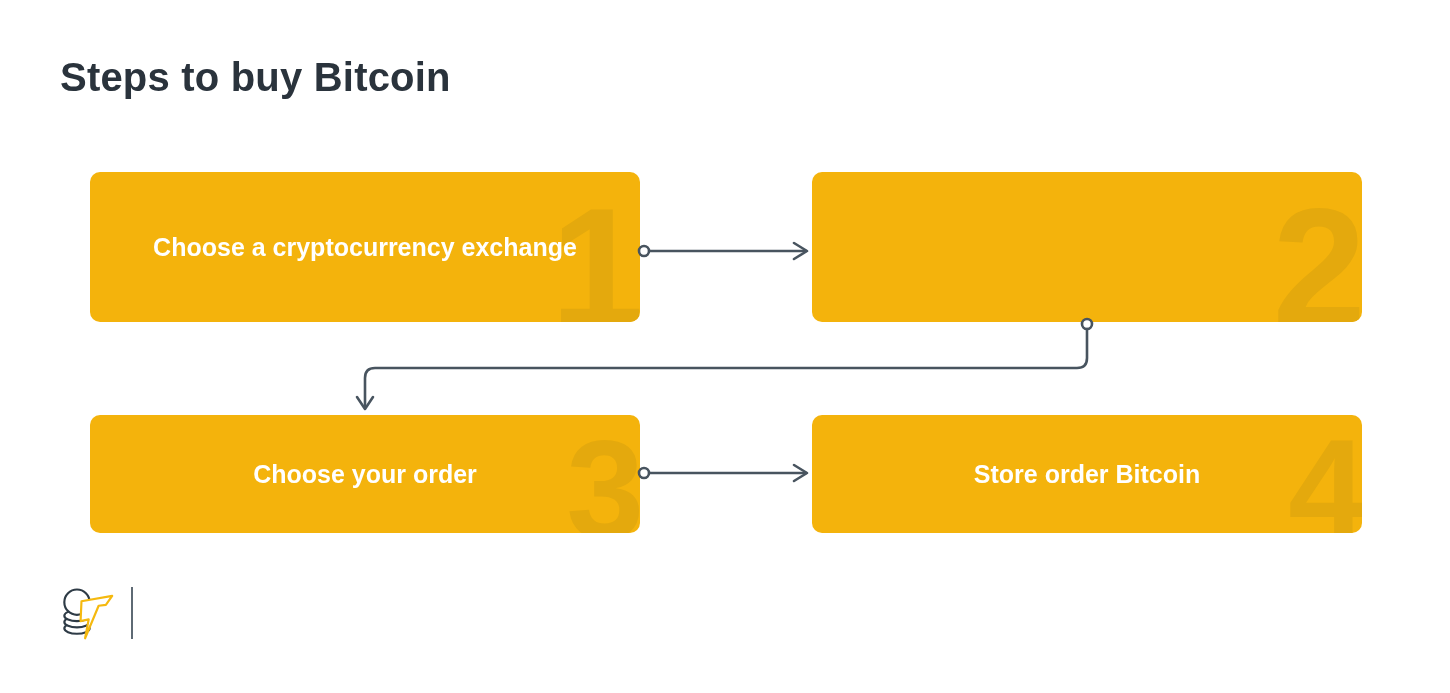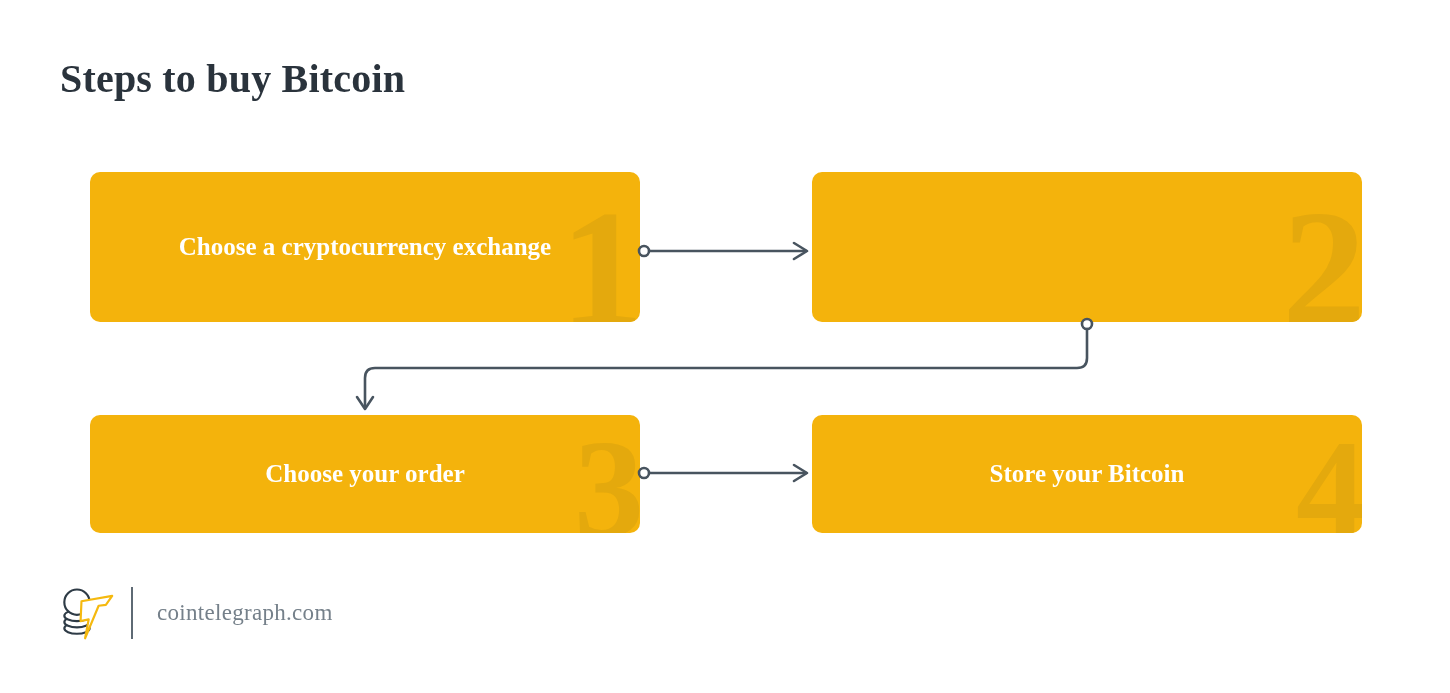--- a/index.html
+++ b/index.html
@@ -16,21 +16,20 @@
   }
   *{margin:0;padding:0;box-sizing:border-box;}
   html,body{background:var(--background);}
   body{font-family:"Liberation Sans", sans-serif;}
   .page{
     position:relative;
     width:1450px;
     height:693px;
     background:var(--background);
     overflow:hidden;
-    font-family:Liberation Serif, serif;
   }
   .page-title{
     position:absolute;
     left:60px;
     top:55px;
     font-size:40px;
     font-weight:bold;
     letter-spacing:0.2px;
     color:var(--title-color);
   }
@@ -129,21 +128,21 @@
     <span class="step-number">2</span>
   </div>
 
   <div class="step-card step-3">
     <span class="step-number">3</span>
     <span class="step-label">Choose your order</span>
   </div>
 
   <div class="step-card step-4">
     <span class="step-number">4</span>
-    <span class="step-label">Store your Bitcoin</span>
+    <span class="step-label">Store order Bitcoin</span>
   </div>
 
   <svg class="connector-layer" viewBox="0 0 1450 693" xmlns="http://www.w3.org/2000/svg">
 
     <g>
       <circle cx="644" cy="251" r="5"></circle>
       <line x1="650" y1="251" x2="806" y2="251"></line>
       <path d="M794 243 L807 251 L794 259"></path>
     </g>
 
@@ -166,16 +165,15 @@
       <g stroke="#2E3B46" stroke-width="2.4" fill="#ffffff">
         <ellipse cx="22" cy="48" rx="14" ry="6"></ellipse>
         <ellipse cx="22" cy="41" rx="14" ry="6"></ellipse>
         <ellipse cx="22" cy="34" rx="14" ry="6"></ellipse>
         <circle cx="22" cy="19" r="14"></circle>
       </g>
 
       <path d="M27 18 L61 12 L54 22 L46 23 L31 59 L35 38 L26 40 Z" stroke="#F5B90F" stroke-width="2.4" fill="#ffffff" stroke-linejoin="round"></path>
     </svg>
     <div class="footer-divider"></div>
-    <span class="footer-site">cointelegraph.com</span>
   </div>
 
 </div>
 
 </body></html>

